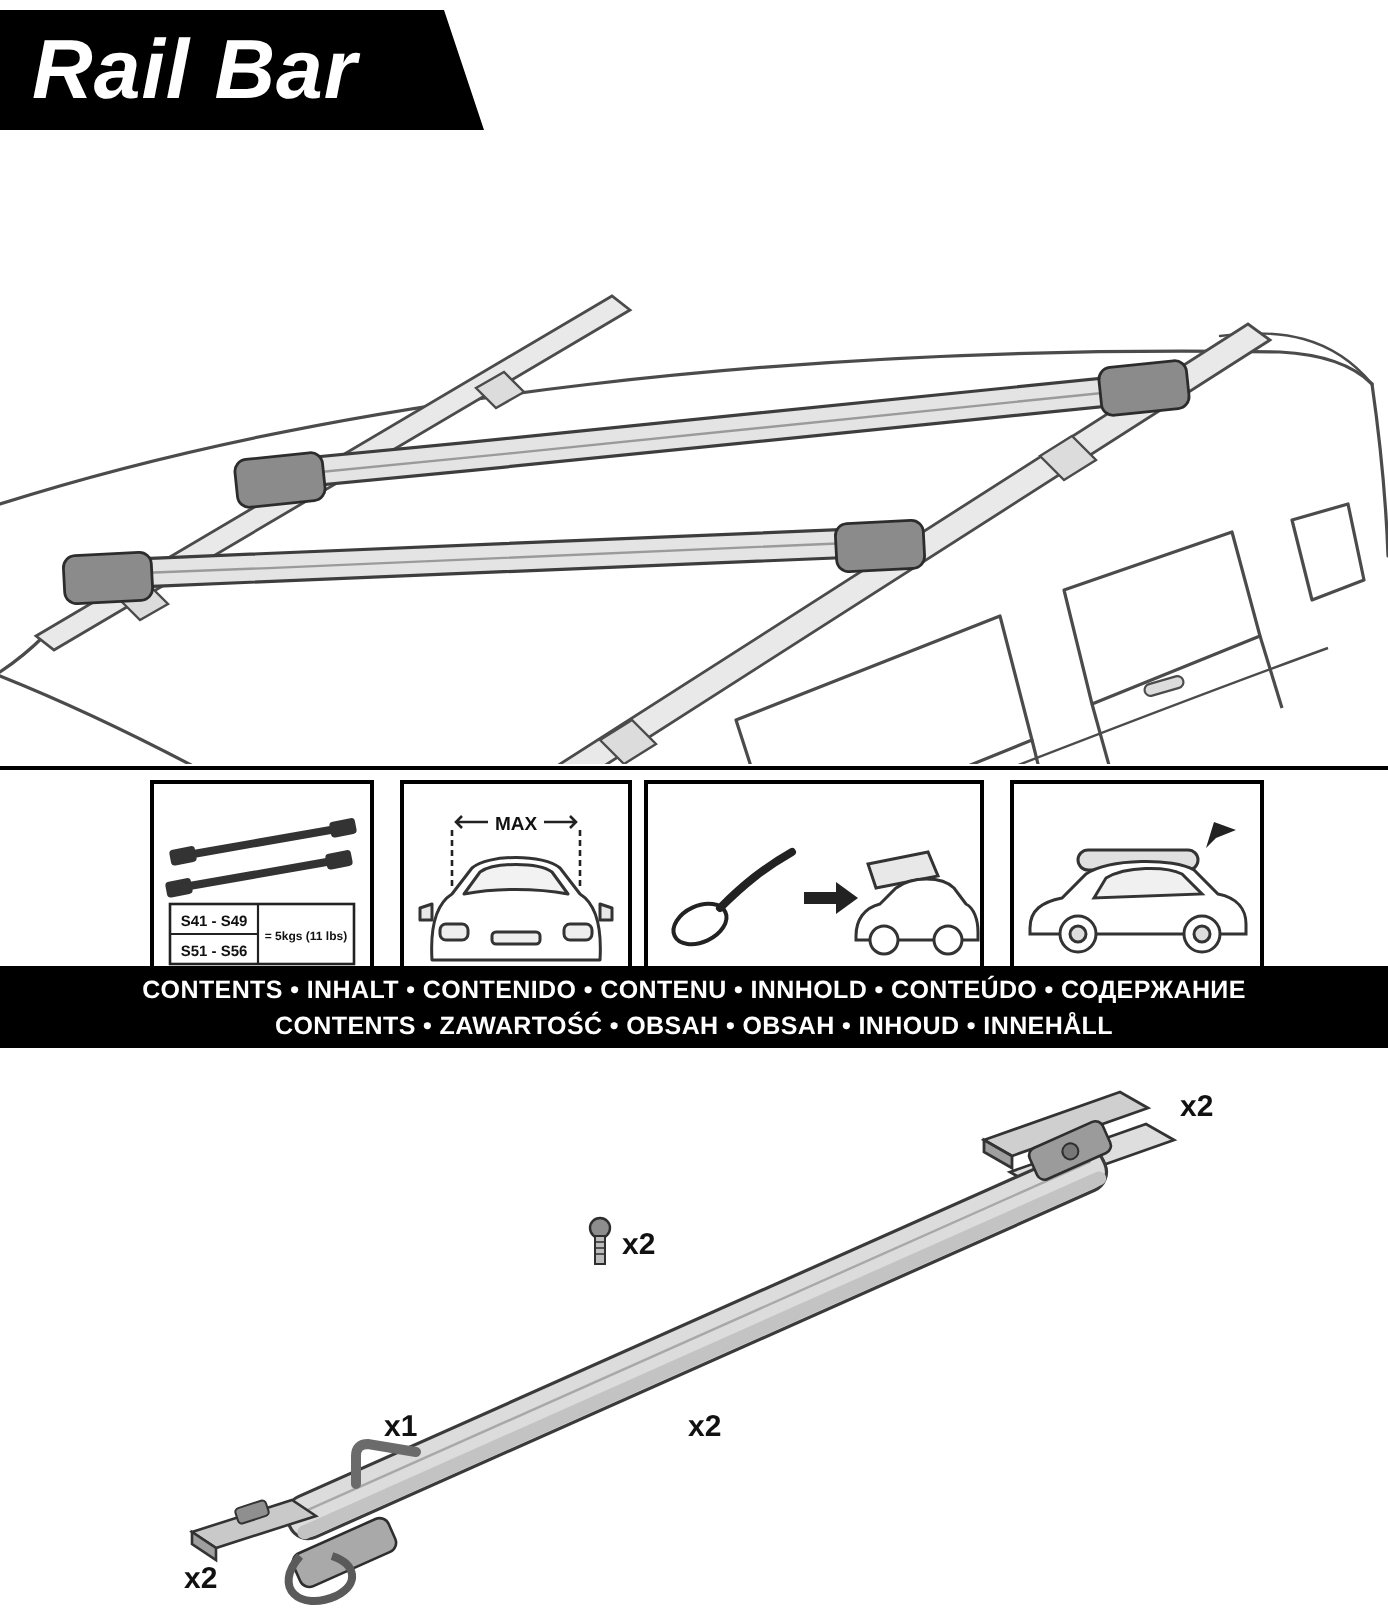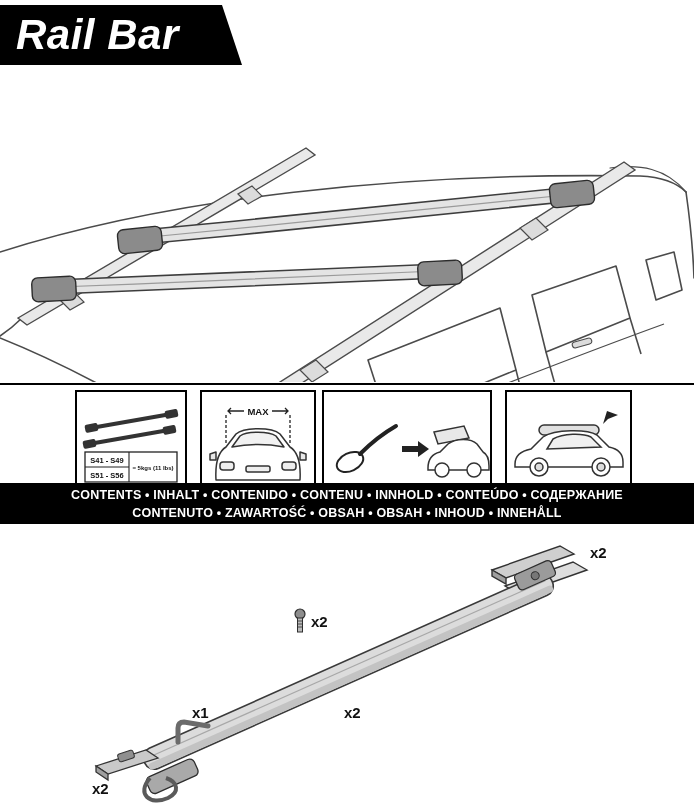--- a/index.html
+++ b/index.html
@@ -200,21 +200,21 @@
           <circle cx="32" cy="65" r="4" fill="#dddddd"></circle>
           <circle cx="94" cy="65" r="9" fill="#ffffff"></circle>
           <circle cx="94" cy="65" r="4" fill="#dddddd"></circle>
         </g>
       </svg>
     </div>
   </div>
 
   <div class="contents-banner">
     <div>CONTENTS • INHALT • CONTENIDO • CONTENU • INNHOLD • CONTEÚDO • СОДЕРЖАНИЕ</div>
-    <div>CONTENUTO • ZAWARTOŚĆ • OBSAH • OBSAH • INHOUD • INNEHÅLL</div>
+    <div>CONTENTS • ZAWARTOŚĆ • OBSAH • OBSAH • INHOUD • INNEHÅLL</div>
   </div>
 
   <svg class="parts-diagram" width="694" height="280" viewBox="0 0 694 280">
 
     <g>
       <path d="M492 42 L 560 18 L 574 26 L 506 50 Z" fill="#cfcfcf" stroke="#333333" stroke-width="1.4"></path>
       <path d="M492 42 L 506 50 L 506 56 L 492 48 Z" fill="#9f9f9f" stroke="#333333" stroke-width="1.4"></path>
       <path d="M505 58 L 573 34 L 587 42 L 519 66 Z" fill="#dedede" stroke="#333333" stroke-width="1.4"></path>
     </g>
     <text x="590" y="30" font-size="15" font-weight="bold">x2</text>

